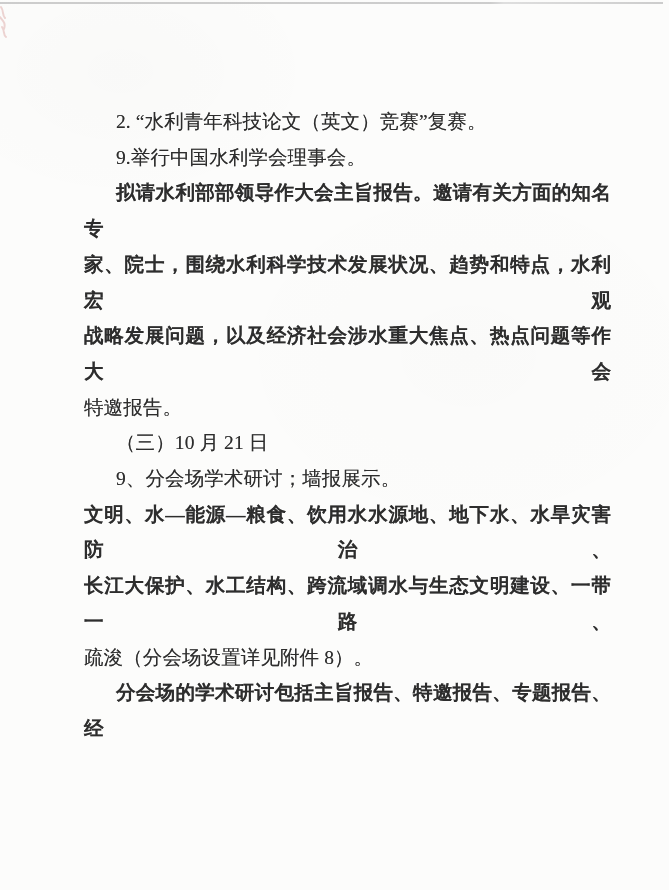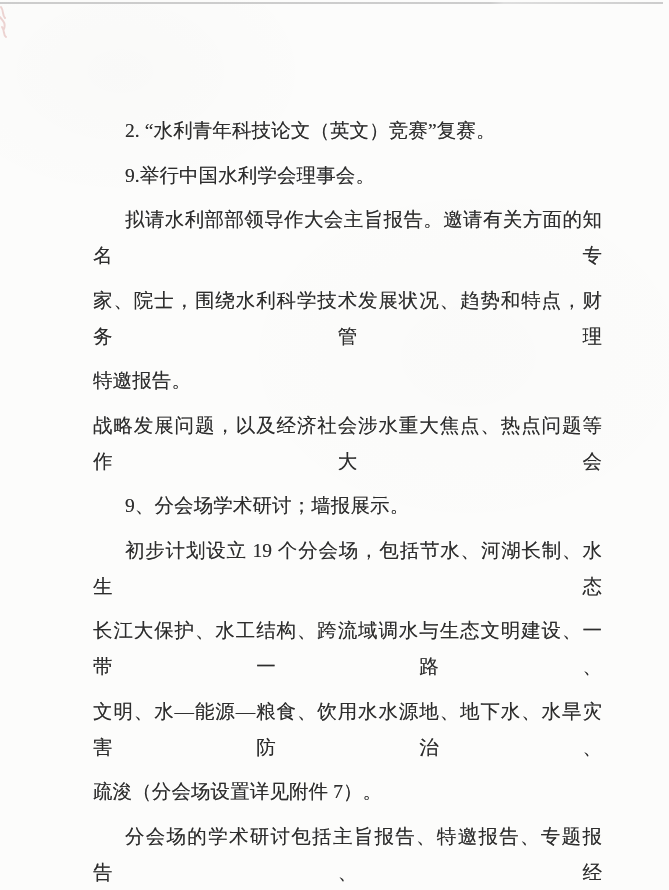--- a/index.html
+++ b/index.html
@@ -48,54 +48,55 @@
     height: 36px;
     opacity: 0.45;
   }
   .text-block {
     position: absolute;
     left: 84px;
     top: 104px;
     width: 527px;
   }
   .line {
-    margin: 9px;
+    margin: 0;
     font-size: 19.5px;
     line-height: 35.7px;
     letter-spacing: 0.1px;
     white-space: normal;
     
     text-shadow: 0 0 0.5px rgba(45,45,45,0.55);
   }
   .line.indent { text-indent: 32px; }
   .line.full {
     text-align: justify;
     text-align-last: justify;
+    font-weight: bold;
   }
 </style>
 </head>
 <body>
 
 <div class="page">
 
   <div class="scan-top-line"></div>
 
   <svg class="red-mark" viewBox="0 0 18 36" xmlns="http://www.w3.org/2000/svg">
     <path d="M1,4 C4,8 2,12 5,15 M0,14 C3,18 6,20 4,26 M2,24 C5,28 3,32 6,34" fill="none" stroke="var(--penmark)" stroke-width="2" stroke-linecap="round"></path>
   </svg>
 
   <main class="text-block">
     <p class="line indent">2. “水利青年科技论文（英文）竞赛”复赛。</p>
     <p class="line indent">9.举行中国水利学会理事会。</p>
     <p class="line indent full">拟请水利部部领导作大会主旨报告。邀请有关方面的知名专</p>
-    <p class="line full">家、院士，围绕水利科学技术发展状况、趋势和特点，财务管理</p>
+    <p class="line full">家、院士，围绕水利科学技术发展状况、趋势和特点，水利宏观</p>
+    <p class="line full">战略发展问题，以及经济社会涉水重大焦点、热点问题等作大会</p>
     <p class="line">特邀报告。</p>
-    <p class="line full">战略发展问题，以及经济社会涉水重大焦点、热点问题等作大会</p>
+    <p class="line indent">（三）10 月 21 日</p>
     <p class="line indent">9、分会场学术研讨；墙报展示。</p>
-    <p class="line indent full">初步计划设立 19 个分会场，包括节水、河湖长制、水生态</p>
+    <p class="line full">文明、水—能源—粮食、饮用水水源地、地下水、水旱灾害防治、</p>
     <p class="line full">长江大保护、水工结构、跨流域调水与生态文明建设、一带一路、</p>
-    <p class="line full">文明、水—能源—粮食、饮用水水源地、地下水、水旱灾害防治、</p>
-    <p class="line">疏浚（分会场设置详见附件 7）。</p>
+    <p class="line">疏浚（分会场设置详见附件 8）。</p>
     <p class="line indent full">分会场的学术研讨包括主旨报告、特邀报告、专题报告、经</p>
 
   </main>
 
 </div>
 
 </body></html>

